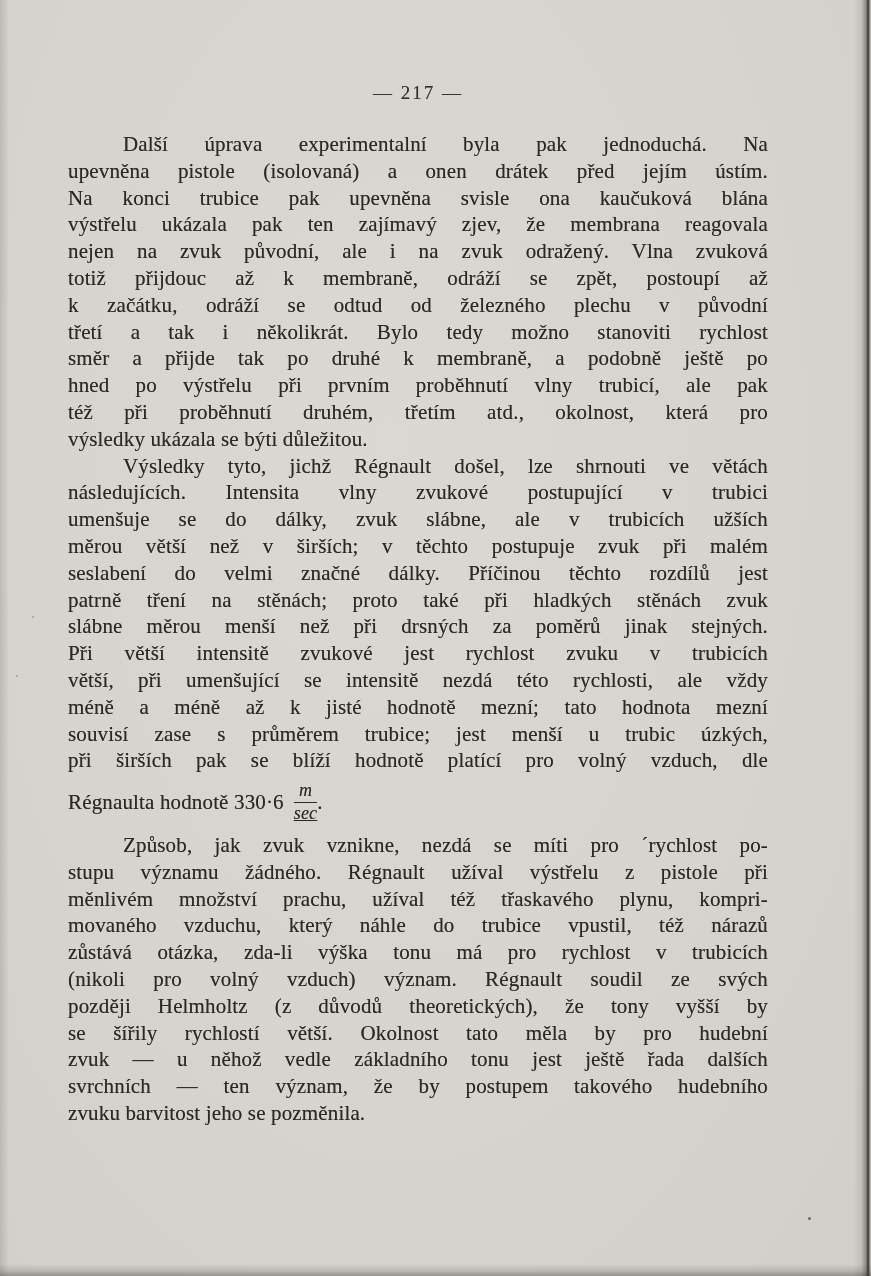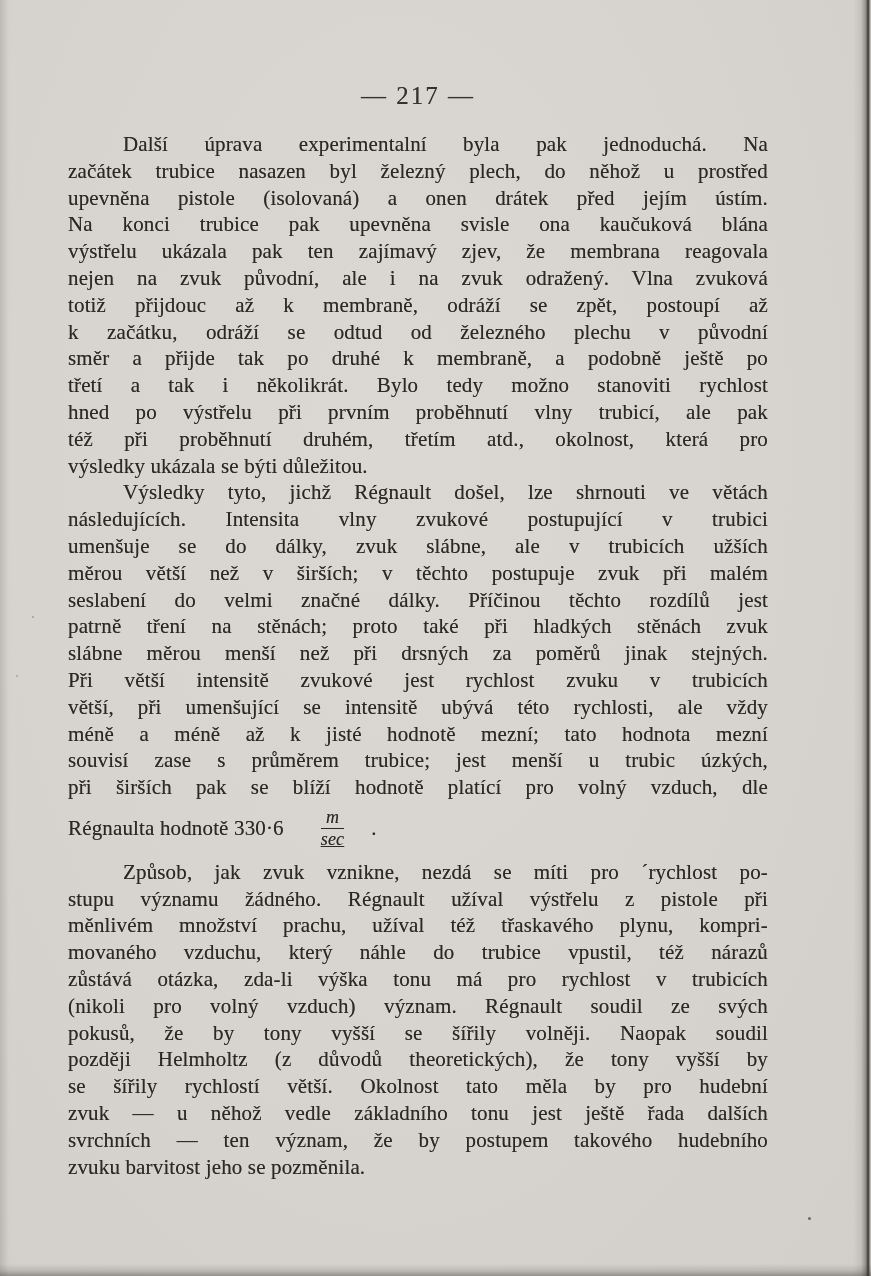--- a/index.html
+++ b/index.html
@@ -9,37 +9,37 @@
     margin:0 auto;
     background:
       radial-gradient(ellipse at 45% 35%, #dbd8d3 0%, #d7d4cf 55%, #d2cfca 100%);
     overflow:hidden;
     font-family:"Liberation Serif","DejaVu Serif",serif;
     color:#2b2926;
   }
   .pageno {
     position:absolute; top:82px; left:68px; width:700px;
     text-align:center;
-    font-size:25px; letter-spacing:2px; color:#34322f;
+    font-size:19px; letter-spacing:2px; color:#34322f;
     text-shadow:0 0 0.6px rgba(43,41,38,0.5);
   }
   .textblock {
     position:absolute; top:131px; left:68px; width:700px;
     font-size:21px; line-height:26.8px;
     letter-spacing:0.15px;
     text-shadow:0 0 0.6px rgba(43,41,38,0.55);
   }
   .line { text-align:justify; text-align-last:justify; }
   .line.parlast { text-align-last:left; }
   .line.indent { text-indent:55px; }
   .italic { }
   .formula-line {
     margin:7px 0 9px 0;
     text-align:left;
-    display:flex; align-items:center;gap:27px;
+    display:flex; align-items:center;
   }
   .frac {
     display:inline-block; vertical-align:middle; text-align:center;
     font-style:italic; font-size:18px; line-height:1.08;
     margin-left:10px;
   }
   .frac .num { display:block; border-bottom:1.6px solid #2b2926; padding:0 4px 1px 4px; }
   .frac .den { display:block; padding-top:1px;text-decoration:underline; }
   .edge-left {
     position:absolute; top:0; left:0; width:9px; height:100%;
@@ -71,44 +71,43 @@
 </head>
 <body>
 
 <div class="page">
   <div class="pageno">— 217 —</div>
 
   <div class="textblock">
 
     <div>
       <div class="line indent">Další úprava experimentalní byla pak jednoduchá. Na</div>
-      <div class="line">začátek trubice nasazen byl železný plech, do něhož u prostřed</div>
       <div class="line">upevněna pistole (isolovaná) a onen drátek před jejím ústím.</div>
       <div class="line">Na konci trubice pak upevněna svisle ona kaučuková blána</div>
       <div class="line">výstřelu ukázala pak ten zajímavý zjev, že membrana reagovala</div>
       <div class="line">nejen na zvuk původní, ale i na zvuk odražený. Vlna zvuková</div>
       <div class="line">totiž přijdouc až k membraně, odráží se zpět, postoupí až</div>
       <div class="line">k začátku, odráží se odtud od železného plechu v původní</div>
+      <div class="line">třetí a tak i několikrát. Bylo tedy možno stanoviti rychlost</div>
       <div class="line">směr a přijde tak po druhé k membraně, a podobně ještě po</div>
-      <div class="line">třetí a tak i několikrát. Bylo tedy možno stanoviti rychlost</div>
       <div class="line">hned po výstřelu při prvním proběhnutí vlny trubicí, ale pak</div>
       <div class="line">též při proběhnutí druhém, třetím atd., okolnost, která pro</div>
       <div class="line parlast">výsledky ukázala se býti důležitou.</div>
     </div>
 
     <div>
       <div class="line indent">Výsledky tyto, jichž Régnault došel, lze shrnouti ve větách</div>
       <div class="line">následujících. Intensita vlny zvukové postupující v trubici</div>
       <div class="line">umenšuje se do dálky, zvuk slábne, ale v trubicích užších</div>
       <div class="line">měrou větší než v širších; v těchto postupuje zvuk při malém</div>
       <div class="line">seslabení do velmi značné dálky. Příčinou těchto rozdílů jest</div>
       <div class="line">patrně tření na stěnách; proto také při hladkých stěnách zvuk</div>
       <div class="line">slábne měrou menší než při drsných za poměrů jinak stejných.</div>
       <div class="line">Při větší intensitě zvukové jest rychlost zvuku v trubicích</div>
-      <div class="line">větší, při umenšující se intensitě ubývá této rychlosti, ale vždy</div>
+      <div class="line">větší, při umenšující se intensitě nezdá této rychlosti, ale vždy</div>
       <div class="line">méně a méně až k jisté hodnotě mezní; tato hodnota mezní</div>
       <div class="line">souvisí zase s průměrem trubice; jest menší u trubic úzkých,</div>
       <div class="line">při širších pak se blíží hodnotě platící pro volný vzduch, dle</div>
 
       <div class="formula-line">
           <span>Régnaulta hodnotě  330·6</span>
           <span class="frac">
             <span class="num">m</span>
             <span class="den">sec</span>
           </span>
@@ -116,21 +115,20 @@
         </div>
     </div>
 
     <div>
       <div class="line indent">Způsob, jak zvuk vznikne, nezdá se míti pro ´rychlost po-</div>
       <div class="line">stupu významu žádného. Régnault užíval výstřelu z pistole při</div>
       <div class="line">měnlivém množství prachu, užíval též třaskavého plynu, kompri-</div>
       <div class="line">movaného vzduchu, který náhle do trubice vpustil, též nárazů</div>
       <div class="line">zůstává otázka, zda-li výška tonu má pro rychlost v trubicích</div>
       <div class="line">(nikoli pro volný vzduch) význam. Régnault soudil ze svých</div>
-      <div class="line">pokusů, že by tony vyšší se šířily volněji. Naopak soudil</div>
       <div class="line"><span>později </span><span class="italic">Helmholtz</span><span> (z důvodů theoretických), že tony vyšší by</span></div>
       <div class="line">se šířily rychlostí větší. Okolnost tato měla by pro hudební</div>
       <div class="line">zvuk — u něhož vedle základního tonu jest ještě řada dalších</div>
       <div class="line">svrchních — ten význam, že by postupem takového hudebního</div>
       <div class="line parlast">zvuku barvitost jeho se pozměnila.</div>
     </div>
 
   </div>
 
   <div class="edge-left"></div>

